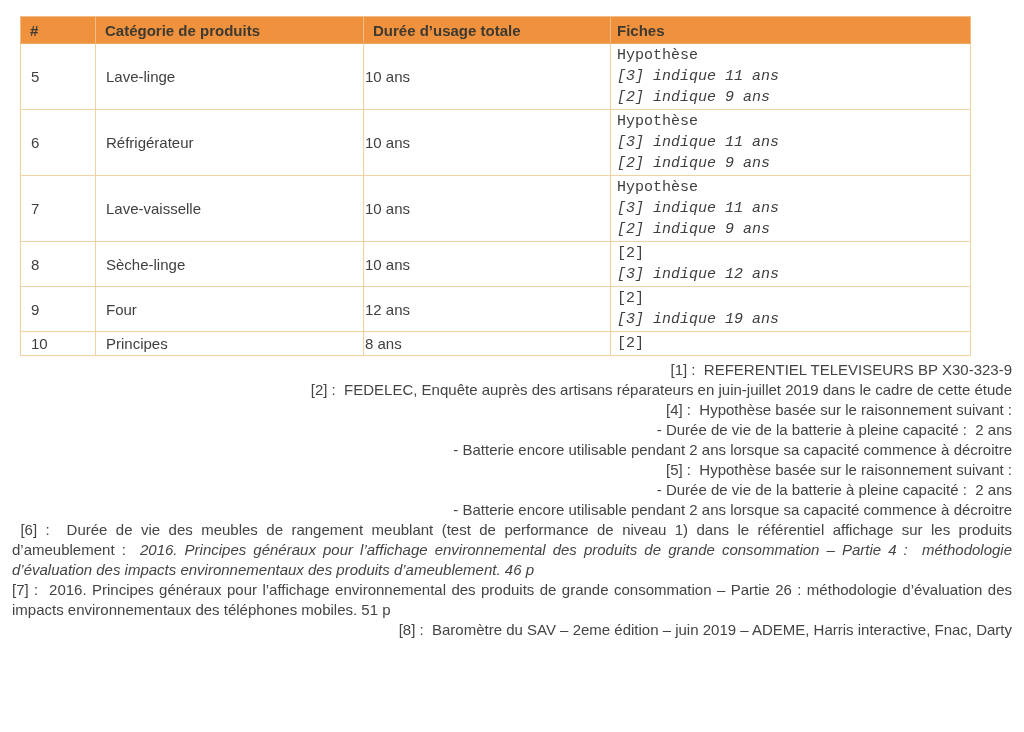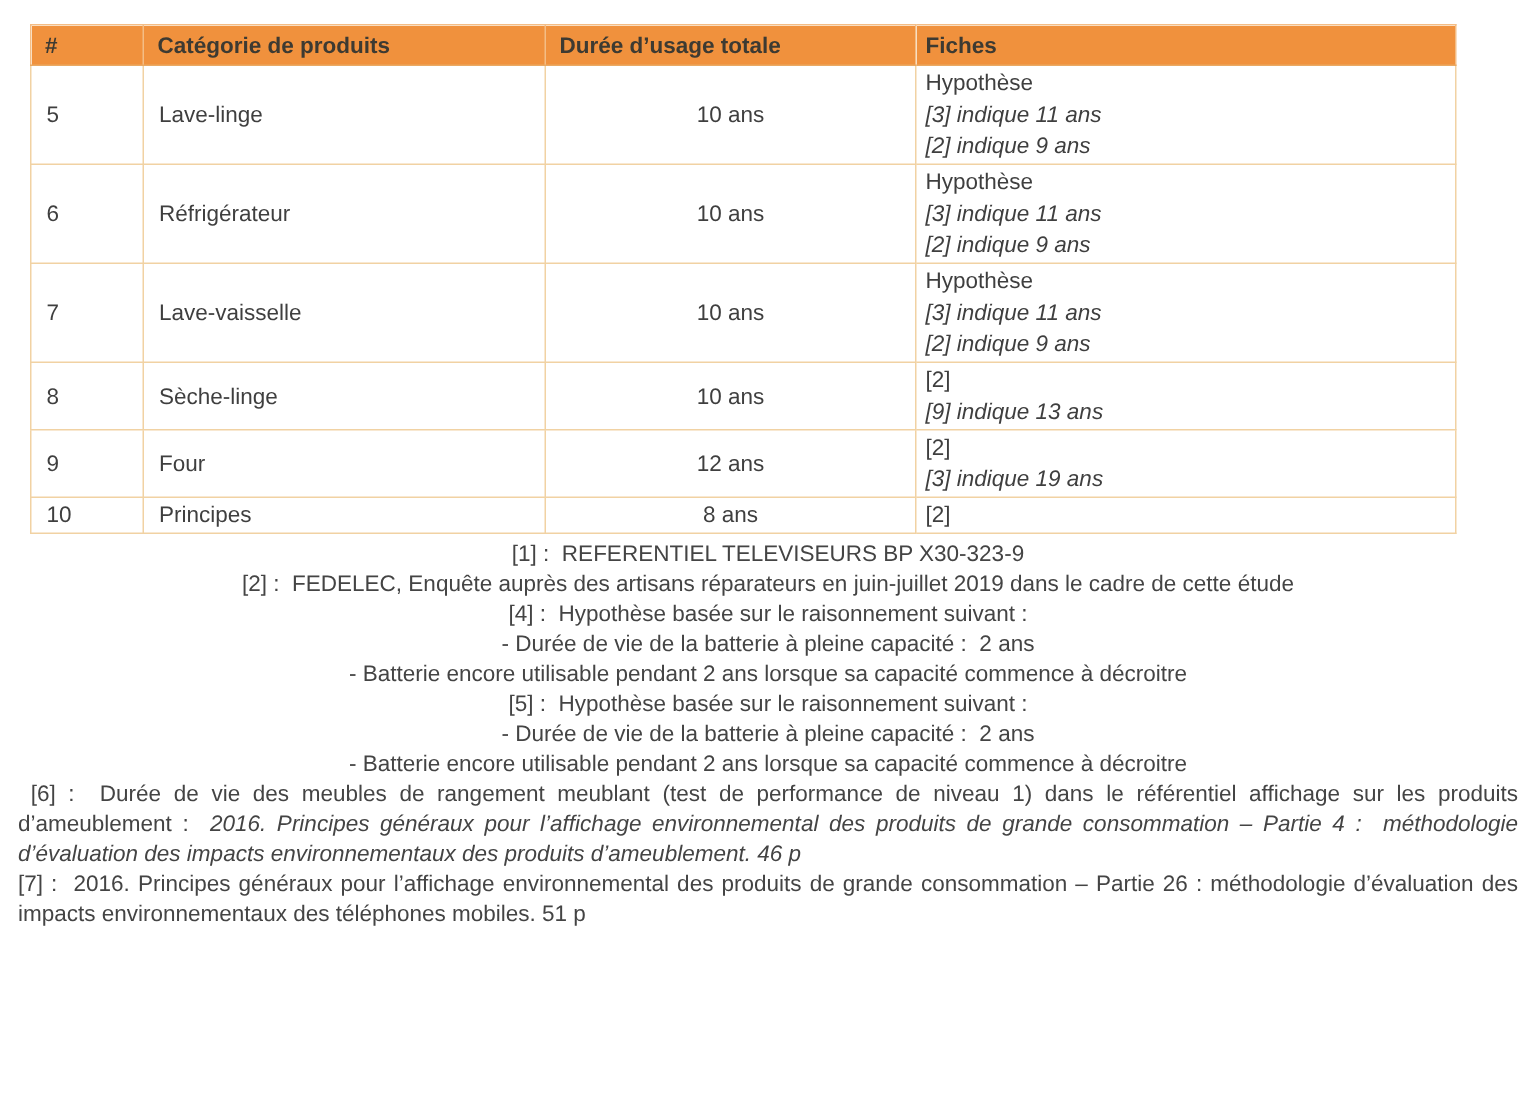--- a/index.html
+++ b/index.html
@@ -42,33 +42,33 @@
     color: #3d3a32;
     font-weight: bold;
     text-align: left;
     height: 26px;
     padding: 0 0 0 9px;
     font-size: 15px;
   }
   .products-table thead th.col-src { padding-left: 6px; }
   td.cell-num  { padding-left: 10px; }
   td.cell-cat  { padding-left: 10px; margin-top: 32px; }
-  td.cell-dur  { text-align: center; }
+  td.cell-dur  { }
   td.cell-src  { padding: 1px 4px 1px 6px; }
-  .src-line { line-height: 21px; white-space: nowrap; }
+  .src-line { line-height: 21px; white-space: nowrap; font-family: Liberation Mono, monospace; }
   .it { font-style: italic; }
 
   
   .footnotes {
     margin: 4px 12px 0 12px;
     font-size: 15px;
     line-height: 20px;
     color: #444444;
   }
-  .footnote { text-align: center; }
+  .footnote { text-align: right; }
   .footnote.justify { text-align: justify; }
 </style>
 </head>
 <body>
 
 <div class="page">
 
   <table class="products-table">
     <colgroup>
       <col style="width:75px">
@@ -114,21 +114,21 @@
             <div class="src-line it">[3] indique 11 ans</div>
             <div class="src-line it">[2] indique 9 ans</div>
           </td>
         </tr>
         <tr>
           <td class="cell-num">8</td>
           <td class="cell-cat">Sèche-linge</td>
           <td class="cell-dur">10 ans</td>
           <td class="cell-src">
             <div class="src-line">[2]</div>
-            <div class="src-line it">[9] indique 13 ans</div>
+            <div class="src-line it">[3] indique 12 ans</div>
           </td>
         </tr>
         <tr>
           <td class="cell-num">9</td>
           <td class="cell-cat">Four</td>
           <td class="cell-dur">12 ans</td>
           <td class="cell-src">
             <div class="src-line">[2]</div>
             <div class="src-line it">[3] indique 19 ans</div>
           </td>
@@ -148,15 +148,16 @@
       <div class="footnote"><span>[1] :&nbsp; REFERENTIEL TELEVISEURS BP X30-323-9</span></div>
       <div class="footnote"><span>[2] :&nbsp; FEDELEC, Enquête auprès des artisans réparateurs en juin-juillet 2019 dans le cadre de cette étude</span></div>
       <div class="footnote"><span>[4] :&nbsp; Hypothèse basée sur le raisonnement suivant :</span></div>
       <div class="footnote"><span>- Durée de vie de la batterie à pleine capacité :&nbsp; 2 ans</span></div>
       <div class="footnote"><span>- Batterie encore utilisable pendant 2 ans lorsque sa capacité commence à décroitre</span></div>
       <div class="footnote"><span>[5] :&nbsp; Hypothèse basée sur le raisonnement suivant :</span></div>
       <div class="footnote"><span>- Durée de vie de la batterie à pleine capacité :&nbsp; 2 ans</span></div>
       <div class="footnote"><span>- Batterie encore utilisable pendant 2 ans lorsque sa capacité commence à décroitre</span></div>
       <div class="footnote justify"><span>&nbsp;[6] :&nbsp; Durée de vie des meubles de rangement meublant (test de performance de niveau 1) dans le référentiel affichage sur les produits d’ameublement :&nbsp; </span><span class="it">2016. Principes généraux pour l’affichage environnemental des produits de grande consommation – Partie 4 :&nbsp; méthodologie d’évaluation des impacts environnementaux des produits d’ameublement. 46 p</span></div>
       <div class="footnote justify"><span>[7] :&nbsp; 2016. Principes généraux pour l’affichage environnemental des produits de grande consommation – Partie 26 : méthodologie d’évaluation des impacts environnementaux des téléphones mobiles. 51 p</span></div>
+      <div class="footnote"><span>[8] :&nbsp; Baromètre du SAV – 2eme édition – juin 2019 – ADEME, Harris interactive, Fnac, Darty</span></div>
     </div>
 
 </div>
 
 </body></html>

